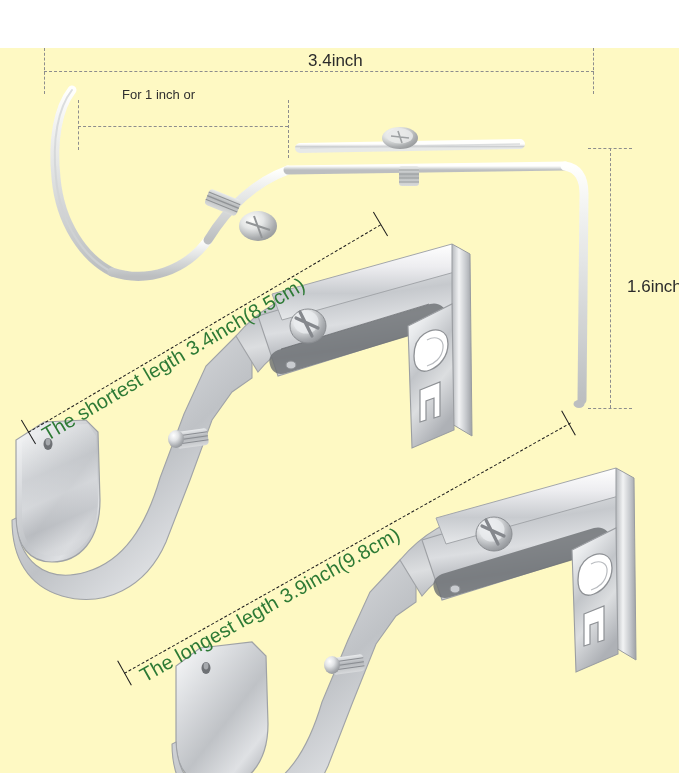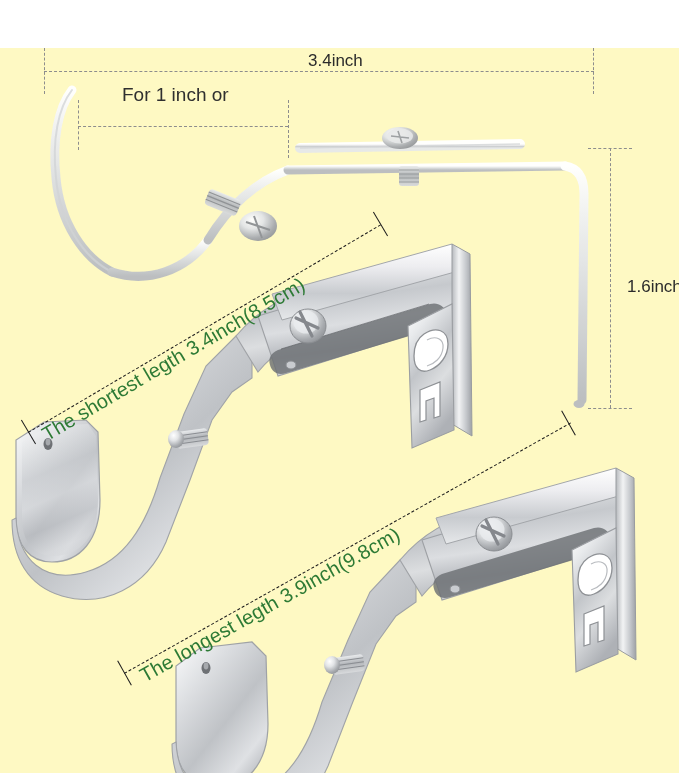--- a/index.html
+++ b/index.html
@@ -7,21 +7,21 @@
     width:679px;height:773px;
     background:#ffffff;
     font-family:"Liberation Sans", sans-serif;
     overflow:hidden;
     position:relative;
   }
   #stage{position:absolute;left:0;top:0;width:679px;height:773px;background:#fef9c3;margin-top:48px;}
   .dashH{position:absolute;border-top:1.5px dashed #8d8d8d;height:0;}
   .dashV{position:absolute;border-left:1.5px dashed #8d8d8d;width:0;}
   .lbl{position:absolute;color:#2b2b2b;font-size:17px;line-height:21px;white-space:nowrap;}
-  .lbl-sm{font-size:19px;line-height:22px;color:#2f2f2f;}
+  .lbl-sm{font-size:13px;line-height:22px;color:#2f2f2f;}
   .greenlbl{
     position:absolute;color:#2d7a35;font-size:20px;white-space:nowrap;
     transform-origin:0 0;letter-spacing:.1px;
   }
   .dimline{position:absolute;height:0;border-top:1.6px dashed #1c1c1c;transform-origin:0 0;}
   .dimtick{position:absolute;width:0;border-left:1.8px solid #1c1c1c;transform-origin:50% 50%;}
 
   
   #art{position:absolute;left:0;top:0;width:679px;height:773px;}
 </style>

